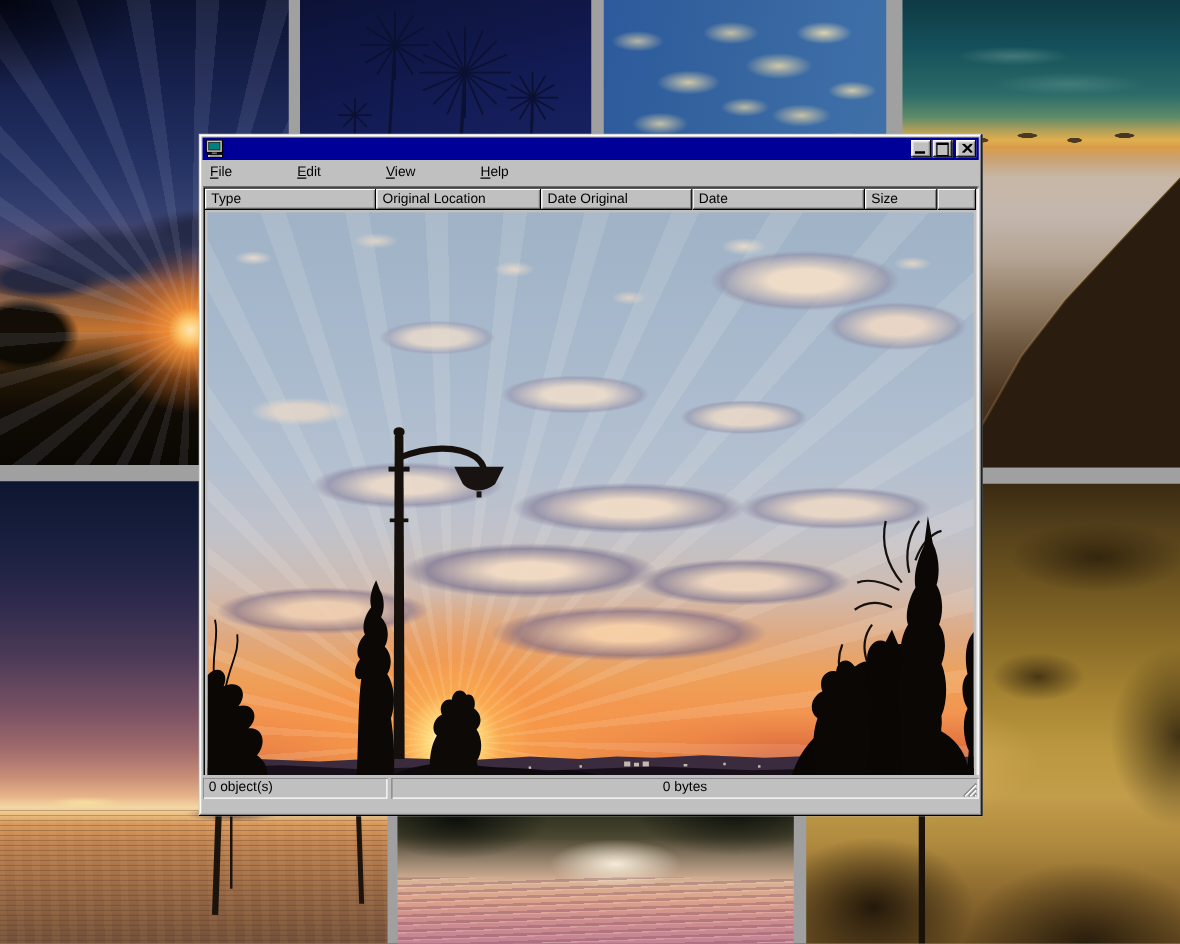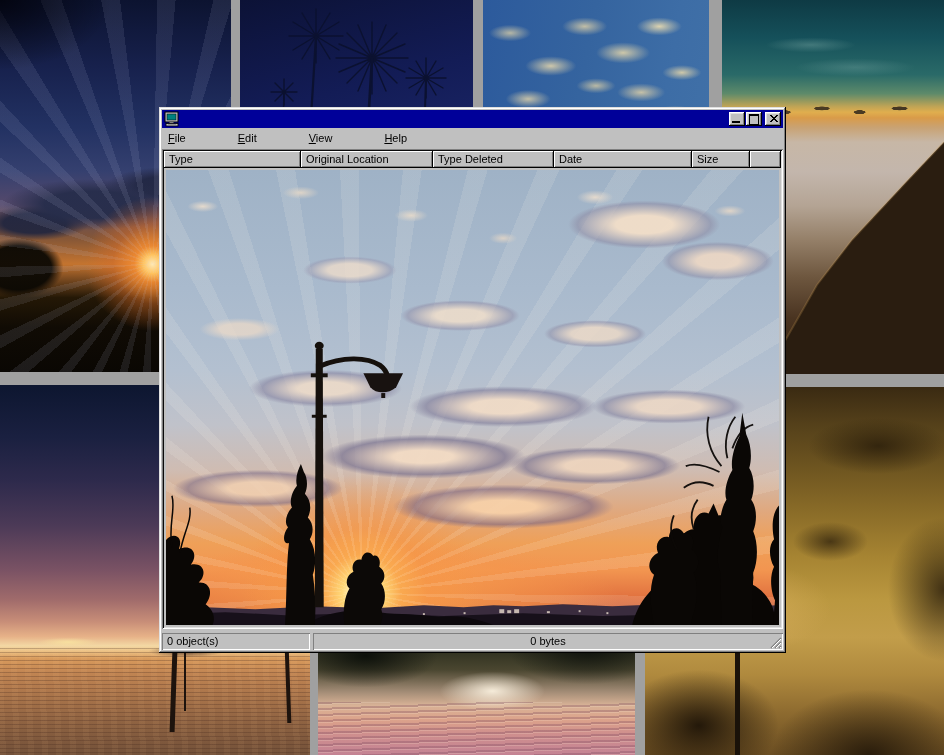--- a/index.html
+++ b/index.html
@@ -111,21 +111,21 @@
     radial-gradient(90px 20px at 82% 52%, rgba(238,216,196,.85) 35%, rgba(125,120,150,.5) 72%, transparent 85%),
     radial-gradient(120px 26px at 42% 63%, rgba(244,220,196,.9) 25%, rgba(115,108,140,.65) 68%, transparent 85%),
     radial-gradient(100px 22px at 70% 65%, rgba(240,214,190,.85) 30%, rgba(115,108,140,.6) 70%, transparent 85%),
     radial-gradient(130px 26px at 55% 74%, rgba(248,210,170,.9) 25%, rgba(120,100,130,.6) 68%, transparent 85%),
     radial-gradient(100px 22px at 15% 70%, rgba(242,210,180,.8) 30%, rgba(120,105,135,.55) 70%, transparent 85%),
     repeating-conic-gradient(from 238deg at 32% 93%, rgba(255,248,235,.12) 0deg 2.5deg, rgba(255,248,235,0) 2.5deg 8.5deg),
     radial-gradient(circle at 32% 93%, #fffdf0 0%, #fff3c0 1.6%, #ffd878 3.4%, rgba(250,170,80,.95) 6.5%, rgba(246,150,70,.6) 11%, rgba(240,140,70,0) 20%),
     radial-gradient(50% 16% at 34% 94%, rgba(250,165,80,.9), rgba(246,150,75,.45) 60%, transparent 80%),
     linear-gradient(180deg,#9fb2c6 0%,#a9bacd 26%,#b3c0d0 44%,#c0c2ca 56%,#cfbcb2 66%,#e0a87e 75%,#efa058 82%,#f29550 88%,#e1713f 94%,#b65a41 100%);}
   .content-photo svg{position:absolute;inset:0;width:100%;height:100%;}
-  .statusbar{position:absolute;left:3px;right:3px;bottom:3px;height:19px;background:#c0c0c0;
+  .statusbar{position:absolute;left:3px;right:3px;bottom:14px;height:19px;background:#c0c0c0;
              display:flex;gap:3px;padding-top:2px;box-sizing:border-box;}
   .spanel{box-shadow: inset 1px 1px #808080, inset -1px -1px #fff;font-size:11px;
           padding:1px 5px;line-height:14px;white-space:nowrap;}
   .sp1{width:148px;box-sizing:border-box;}
   .sp2{flex:1;position:relative;text-align:center;}
   .grip{position:absolute;right:1px;bottom:1px;}
 </style>
 </head>
 <body>
 
@@ -202,21 +202,21 @@
       <span class="menuitem"><span class="accel">F</span><span>ile</span></span>
       <span class="menuitem"><span class="accel">E</span><span>dit</span></span>
       <span class="menuitem"><span class="accel">V</span><span>iew</span></span>
       <span class="menuitem"><span class="accel">H</span><span>elp</span></span>
     </div>
 
     <div class="listview">
       <div class="header-row">
         <div class="hcell c0">Type</div>
         <div class="hcell c1">Original Location</div>
-        <div class="hcell c2">Type Deleted</div>
+        <div class="hcell c2">Date Original</div>
         <div class="hcell c3">Date</div>
         <div class="hcell c4">Size</div>
         <div class="hcell cfill"></div>
       </div>
 
       <div class="content-photo">
         <svg viewBox="0 0 618 461" preserveAspectRatio="none">
 
           <path d="M0,444 L40,443 L90,445 L150,442 L210,444 L260,441 L300,443 L330,441 L360,442 L400,440 L450,442 L500,440 L560,443 L618,441 L618,461 L0,461 Z" fill="#3a2c3e"></path>
 

